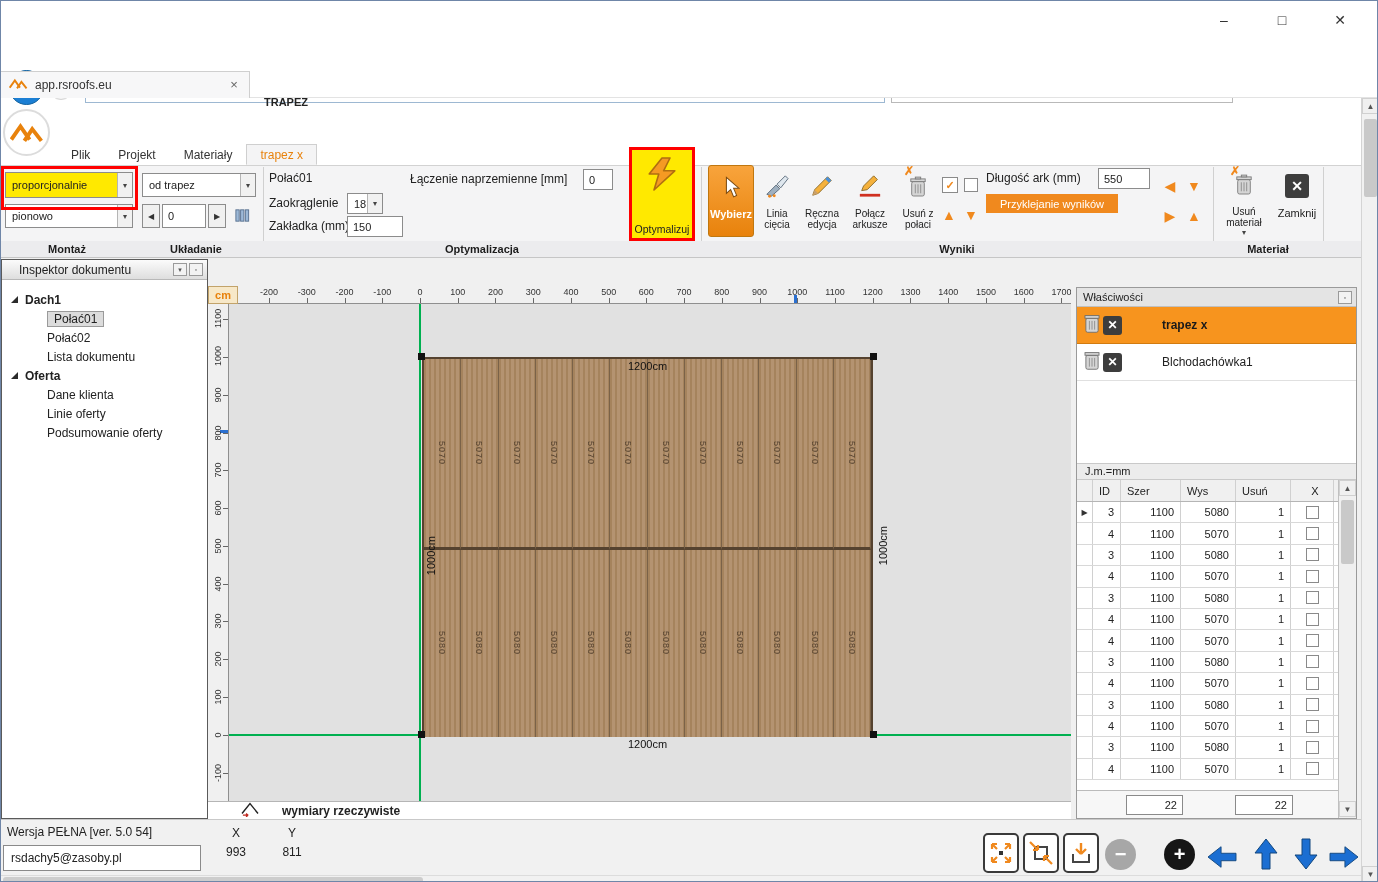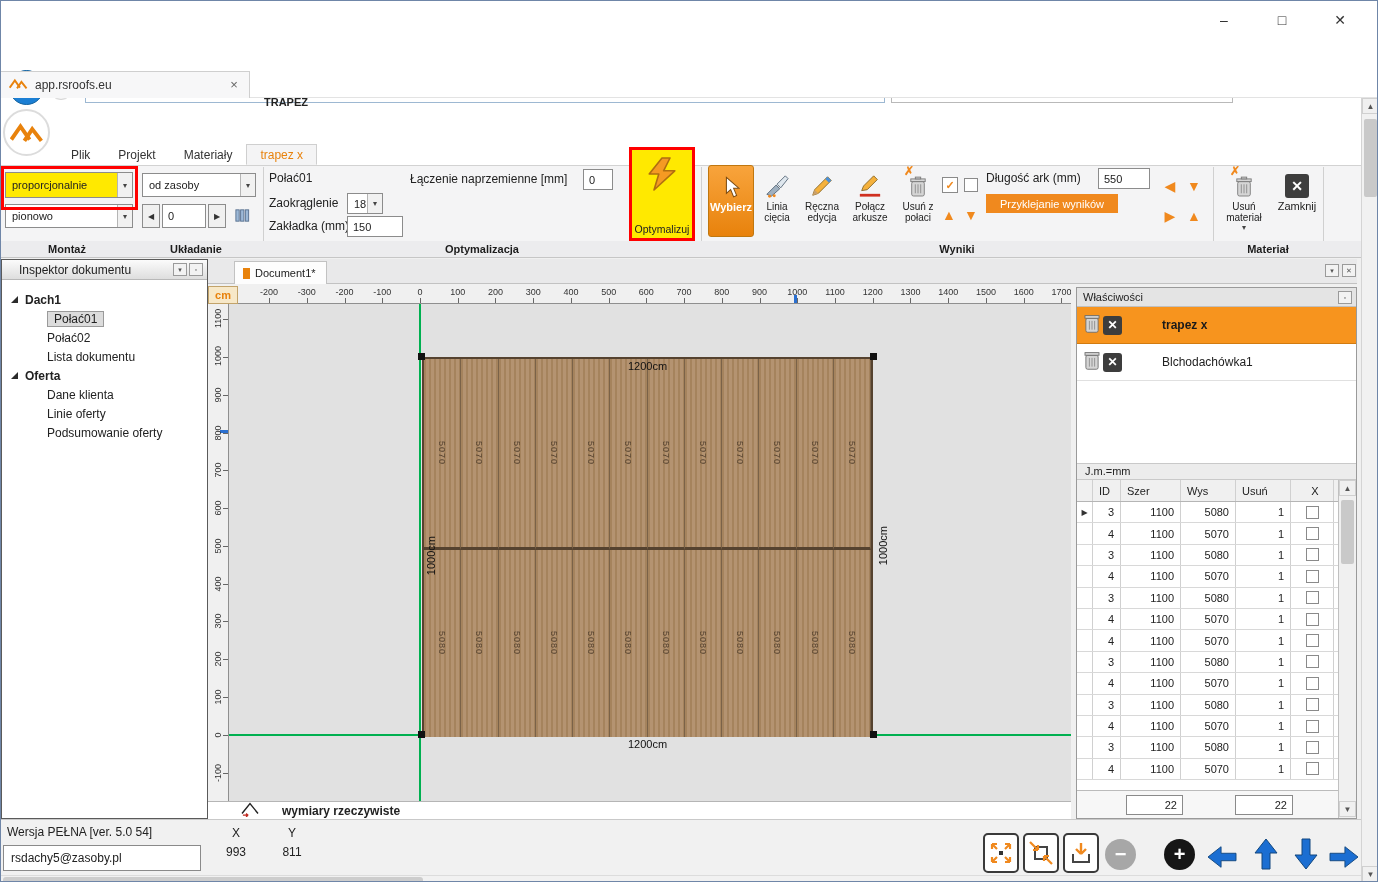--- a/index.html
+++ b/index.html
@@ -38,21 +38,21 @@
 .combo{border:1px solid #8c8c8c;background:#fff;display:flex;align-items:center;font-size:11px}
 .combo-text{flex:1;padding-left:6px;white-space:nowrap;overflow:hidden}
 .combo-caret{width:15px;height:100%;border-left:1px solid #b5b5b5;background:#f1f1f1;display:flex;align-items:center;justify-content:center;font-size:8px;color:#444}
 .combo.yellow{background:#ffe900}
 .field{border:1px solid #8c8c8c;background:#fff;font-size:11px;display:flex;align-items:center;padding-left:5px}
 .rlabel{position:absolute;font-size:12px;color:#222;white-space:nowrap}
 .anno{position:absolute;border:3px solid #ff0000;pointer-events:none;z-index:8}
 .spinbtn{border:1px solid #8c8c8c;background:#f0f0f0;display:flex;align-items:center;justify-content:center;font-size:8px;color:#333}
 .toolbtn{position:absolute;top:164px;height:72px;display:flex;flex-direction:column;align-items:center;justify-content:flex-start;font-size:10px;color:#222;text-align:center;cursor:default}
 .toolbtn .ticon{height:30px;display:flex;align-items:flex-end;justify-content:center;margin-top:3px;position:relative}
-.toolbtn .tlabel{margin-top:3px;line-height:11px}
+.toolbtn .tlabel{margin-top:10px;line-height:11px}
 .btn-wybierz{background:linear-gradient(#f8a43c,#e8820c);border:1px solid #c0770f;border-radius:3px;color:#fff;font-weight:bold;font-size:11px}
 .badge-x{position:absolute;left:-5px;top:-4px;color:#f0891e;font-weight:bold;font-size:12px}
 .optbtn{position:absolute;left:630px;top:148px;width:62px;height:90px;background:#ffe900;display:flex;flex-direction:column;align-items:center;justify-content:space-between;padding:6px 0 4px;font-size:10.5px;color:#222}
 .pill{position:absolute;background:#f0891e;color:#fff;font-size:11px;display:flex;align-items:center;justify-content:center;white-space:nowrap}
 .oarrow{position:absolute;color:#f0891e;font-size:14px;line-height:18px;width:18px;text-align:center}
 .chkbox{position:absolute;background:#fff;border:1px solid #8a8a8a;display:flex;align-items:center;justify-content:center;color:#f0891e;font-weight:bold;font-size:11px}
 .icondark{width:24px;height:24px;background:#3d3d3d;border-radius:3px;color:#fff;font-weight:bold;font-size:14px;display:flex;align-items:center;justify-content:center}
 
 .mainbg{position:absolute;left:0;top:257px;width:1360px;height:561px;background:#f0f0f0}
 .inspector{position:absolute;left:0;top:258px;width:207px;height:560px;background:#fff;border:1px solid #5a5a5a;z-index:2}
@@ -220,21 +220,21 @@
   <div class="combo yellow abs" style="left:4px;top:171px;width:128px;height:26px;z-index:9">
     <span class="combo-text">proporcjonalnie</span>
     <span class="combo-caret">▾</span>
   </div>
   <div class="combo abs" style="left:4px;top:203px;width:128px;height:24px">
     <span class="combo-text">pionowo</span>
     <span class="combo-caret">▾</span>
   </div>
 
   <div class="combo abs" style="left:141px;top:172px;width:114px;height:24px">
-    <span class="combo-text">od zasoby</span>
+    <span class="combo-text">od trapez</span>
     <span class="combo-caret">▾</span>
   </div>
   <div class="spinbtn abs" style="left:141px;top:203px;width:18px;height:24px">◀</div>
   <div class="field abs" style="left:161px;top:203px;width:44px;height:24px">
       <span>0</span>
     </div>
   <div class="spinbtn abs" style="left:207px;top:203px;width:18px;height:24px">▶</div>
   <div class="abs" style="left:233px;top:206px">
     <svg viewBox="0 0 18 18" width="17" height="17">
         <rect x="2" y="3" width="3.5" height="12" fill="#9db9d8" stroke="#5a7291"></rect>
@@ -402,28 +402,20 @@
         </div>
         <div class="tree-row lvl1">
           <span class="tree-label">Linie oferty</span>
         </div>
         <div class="tree-row lvl1">
           <span class="tree-label">Podsumowanie oferty</span>
         </div>
       </div>
   </div>
 
-  <div class="doc-tabstrip">
-    <div class="doc-tab">
-      <span class="doc-tab-mark"></span>
-      <span>Document1*</span>
-    </div>
-    <div class="mini-btn" style="position:absolute;left:1115px;top:5px">▾</div>
-    <div class="mini-btn" style="position:absolute;left:1132px;top:5px">✕</div>
-  </div>
 
   <div class="corner-cm">cm</div>
   <div class="h-ruler" id="h-ruler">
     <div class="blue-mark" style="left:556px;bottom:0;width:3px;height:8px"></div>
   <div class="htick" style="left: 31.08px;"></div>
       <div class="htick-label" style="left: 31.08px;">-200</div>
       <div class="htick" style="left: 68.81px;"></div>
       <div class="htick-label" style="left: 68.81px;">-300</div>
       <div class="htick" style="left: 106.54px;"></div>
       <div class="htick-label" style="left: 106.54px;">-200</div>

